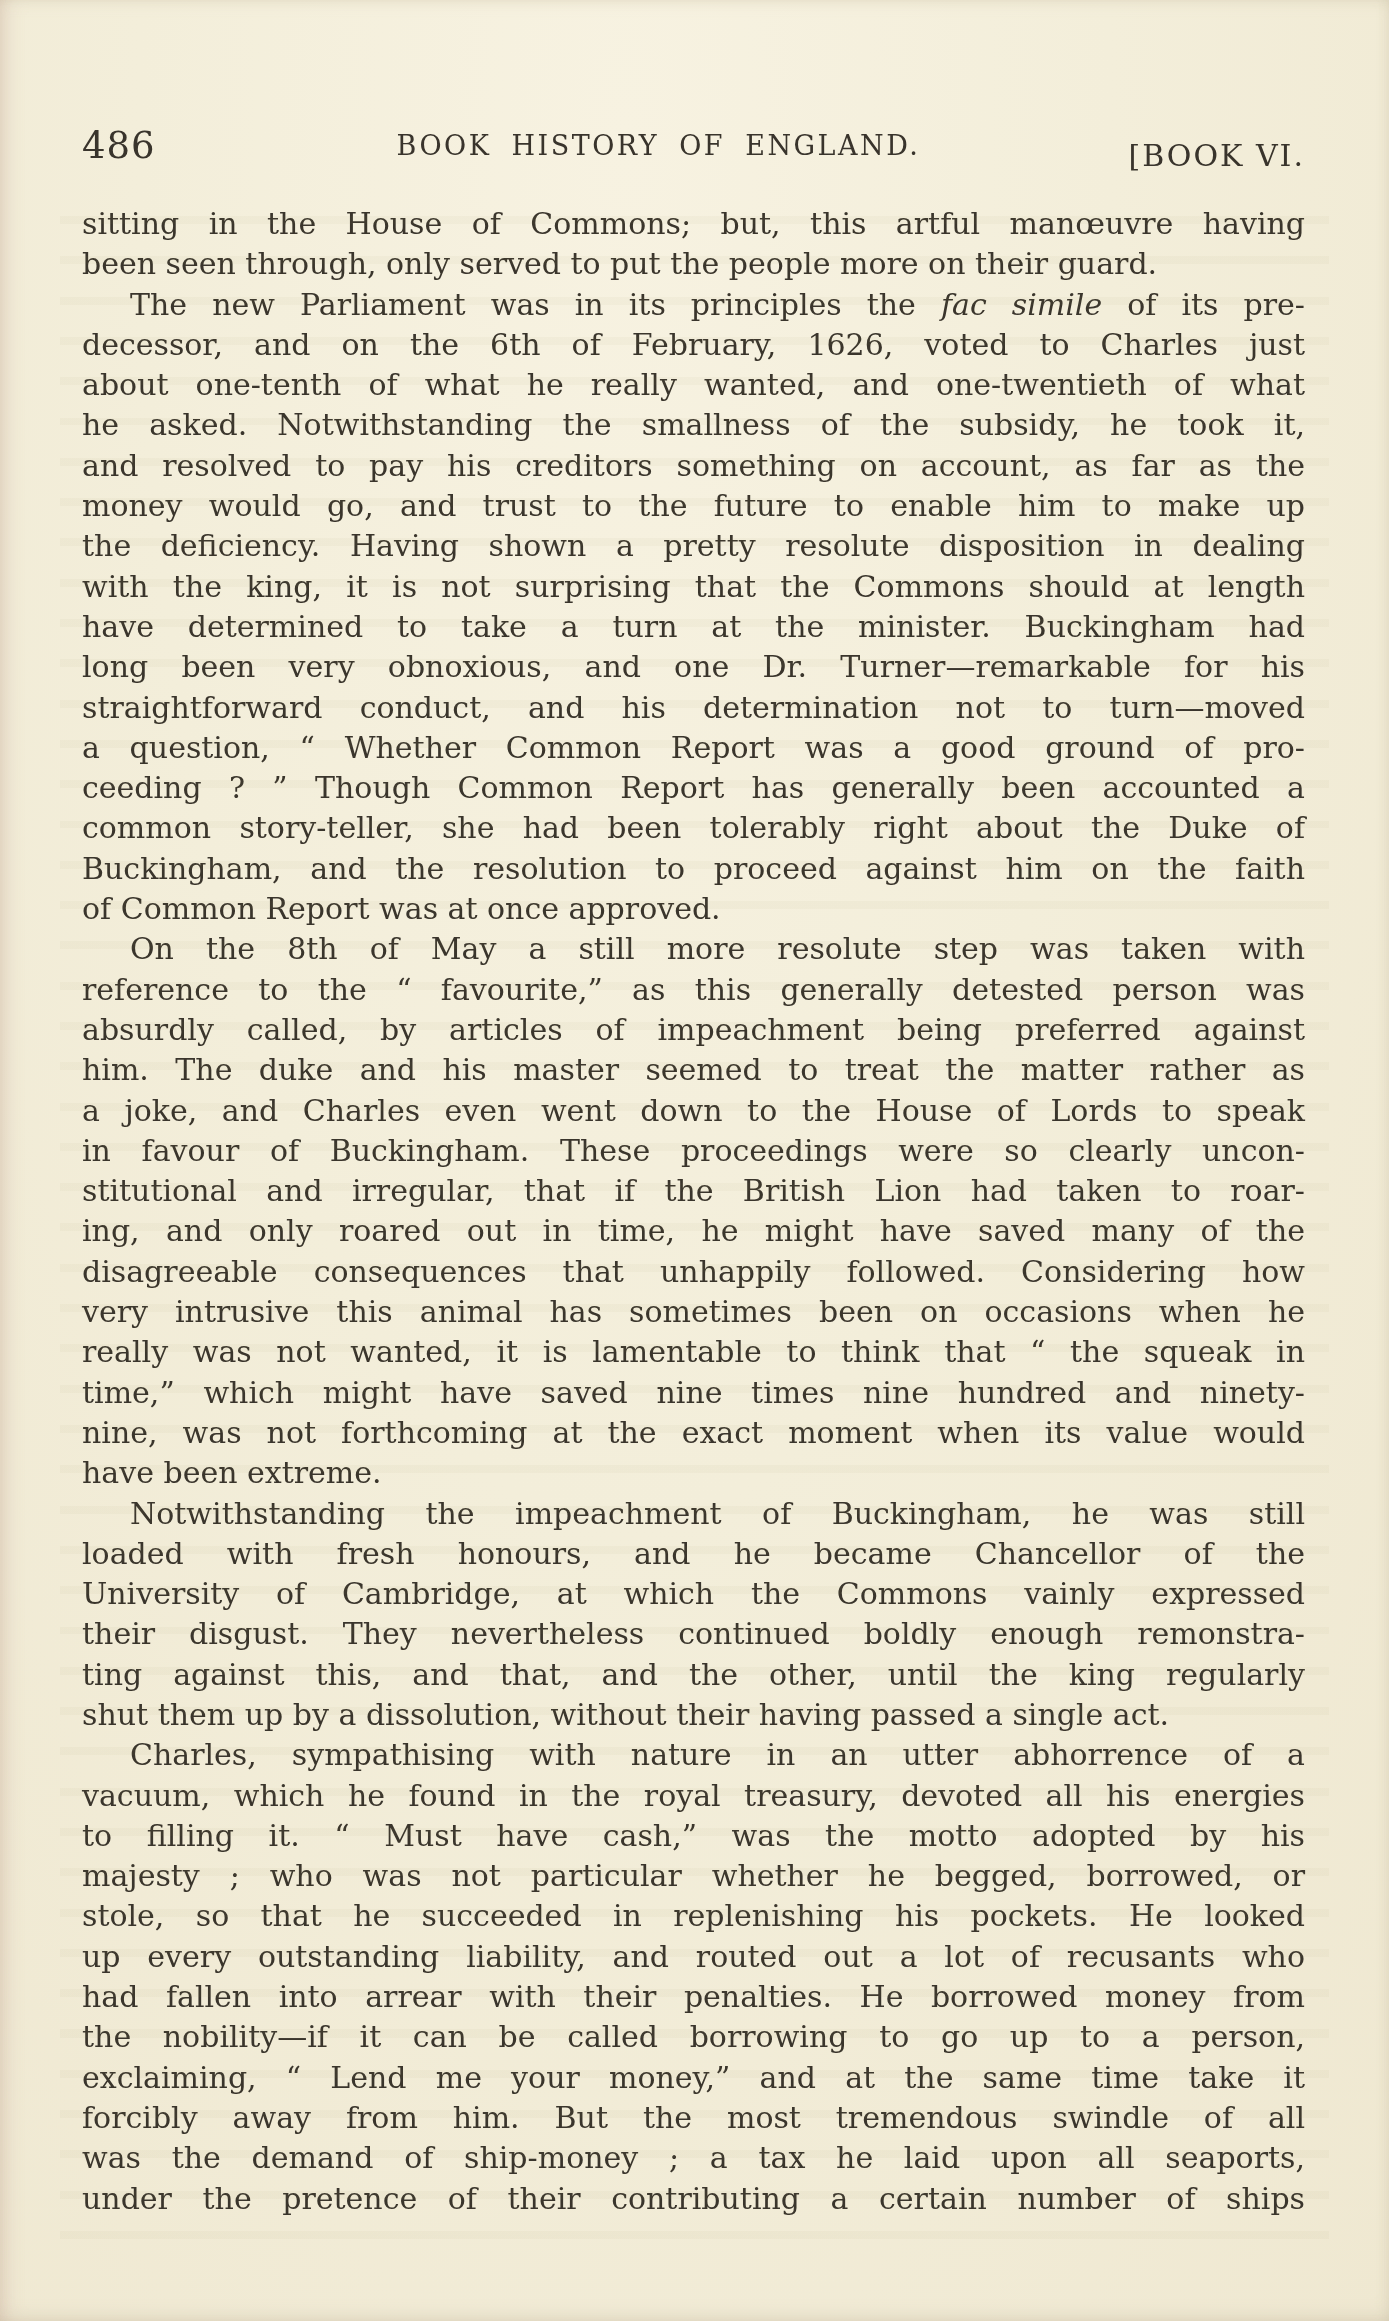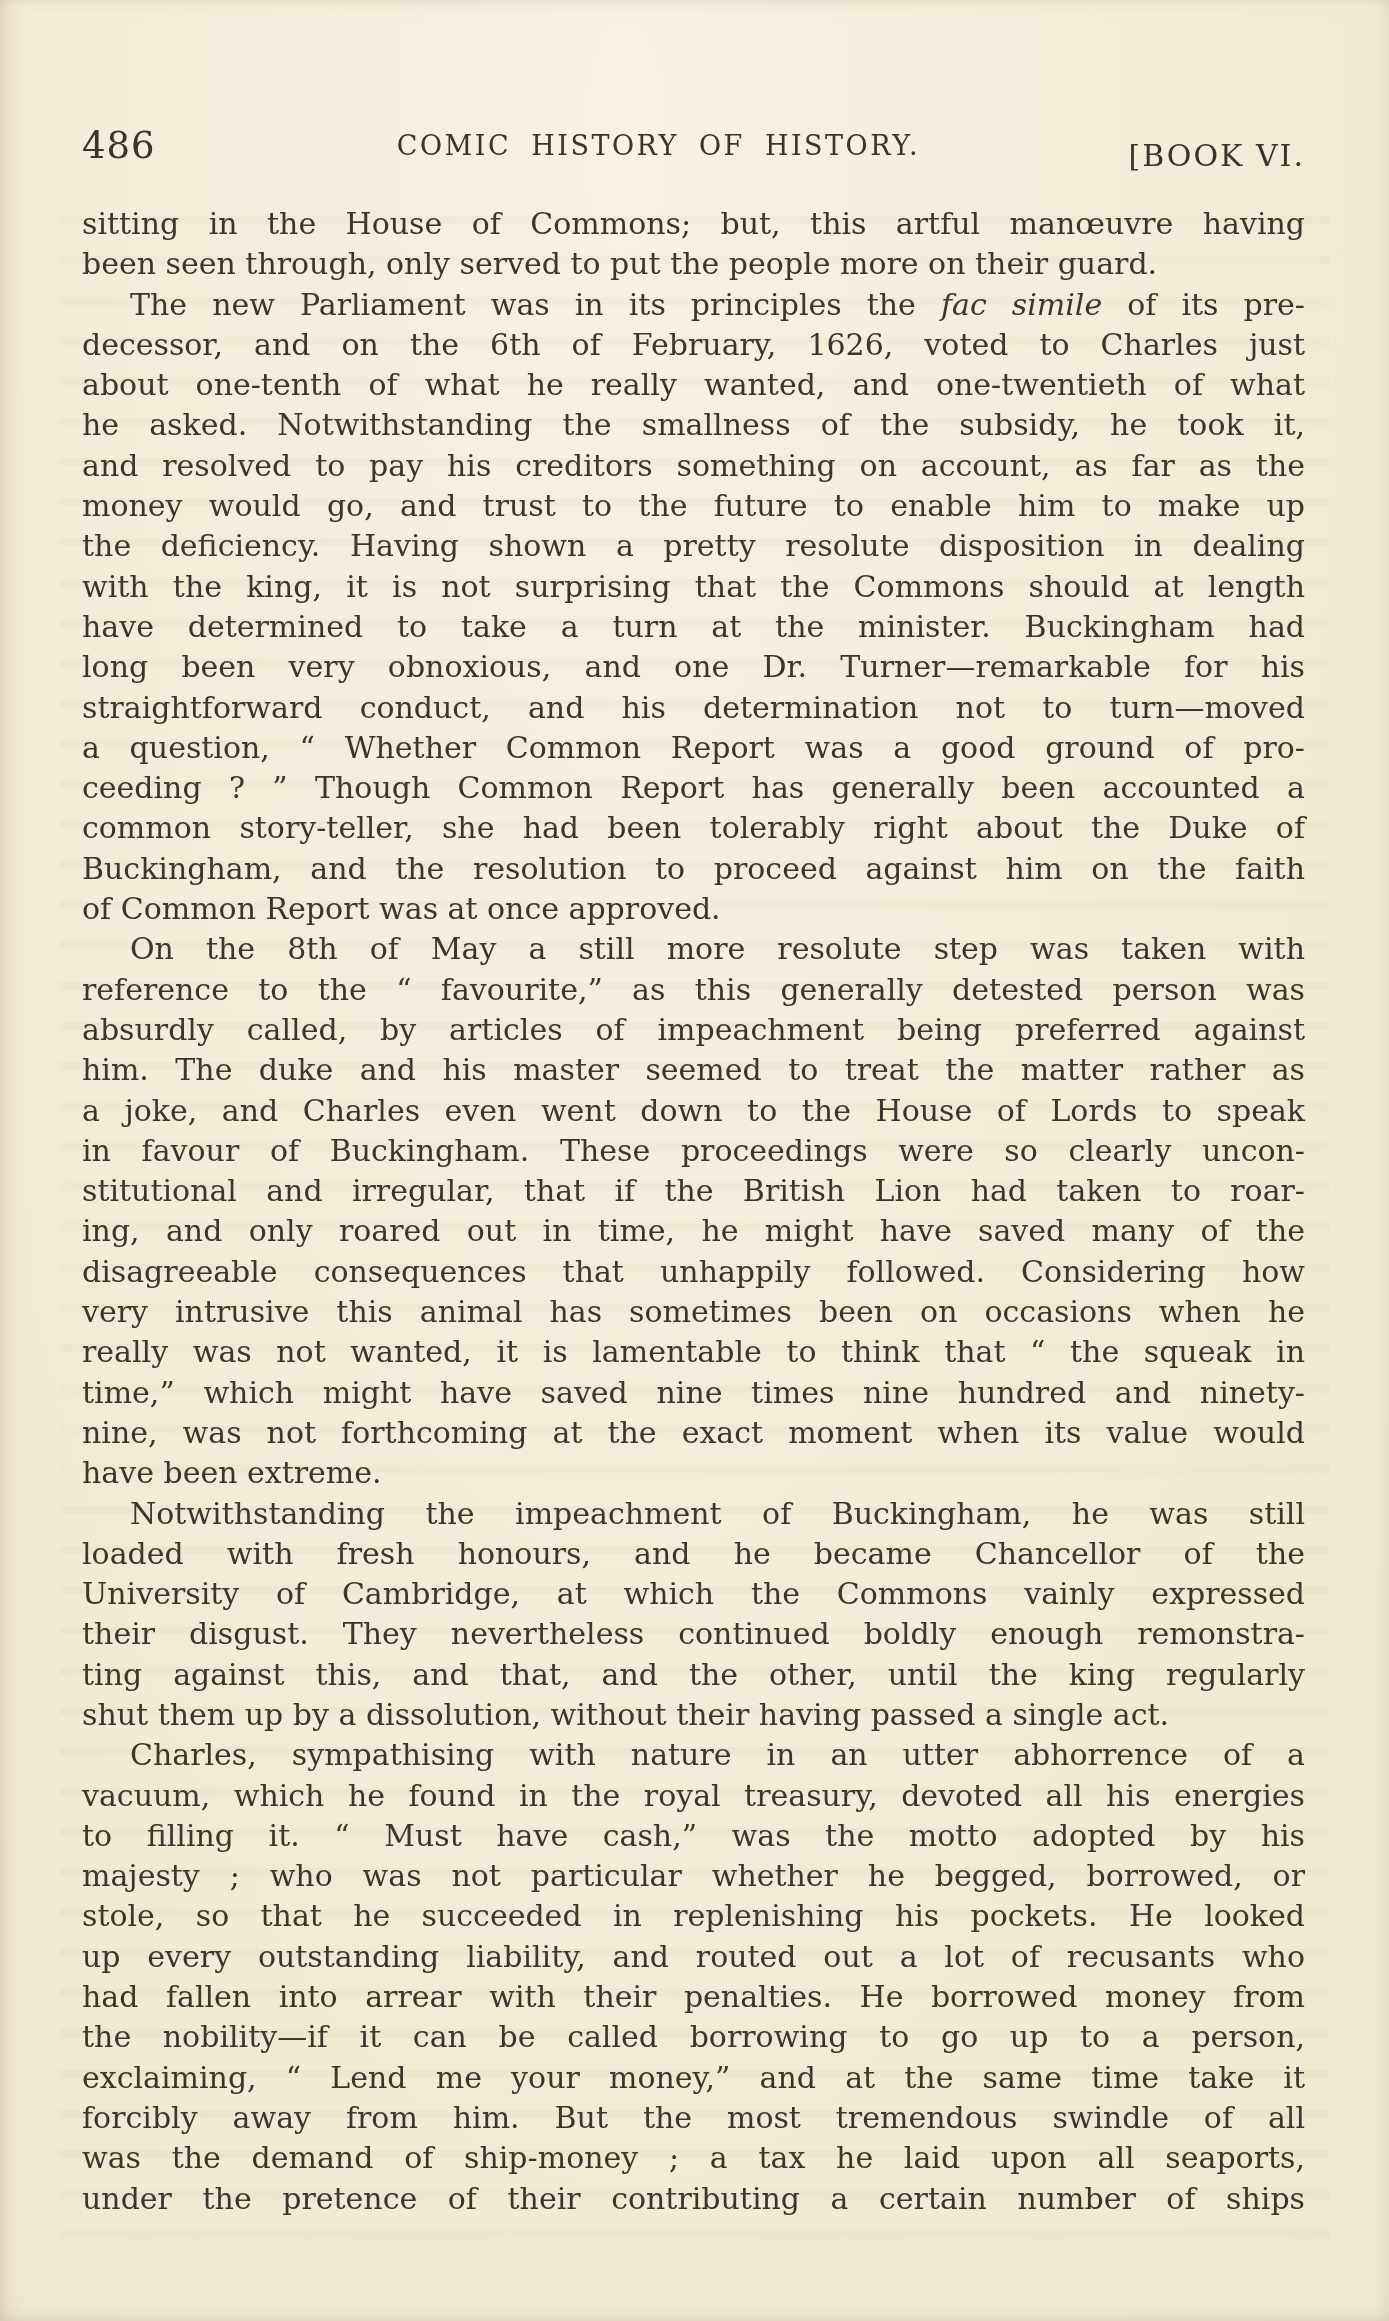--- a/index.html
+++ b/index.html
@@ -68,21 +68,21 @@
   .line.indent { text-indent: 48px; }
   .line em { font-style: italic; }
 </style>
 </head>
 <body>
 
 <div class="page">
 
   <div class="header">
     <span class="page-number">486</span>
-    <span class="running-title">COMIC HISTORY OF HISTORY.</span>
+    <span class="running-title">BOOK HISTORY OF ENGLAND.</span>
     <span class="book-label">[BOOK VI.</span>
   </div>
 
   <div class="body-text">
     <div class="line">sitting in the House of Commons; but, this artful manœuvre having</div>
     <div class="line last">been seen through, only served to put the people more on their guard.</div>
     <div class="line indent"><span>The new Parliament was in its principles the </span><em>fac simile</em><span> of its pre-</span></div>
     <div class="line">decessor, and on the 6th of February, 1626, voted to Charles just</div>
     <div class="line">about one-tenth of what he really wanted, and one-twentieth of what</div>
     <div class="line">he asked. Notwithstanding the smallness of the subsidy, he took it,</div>

